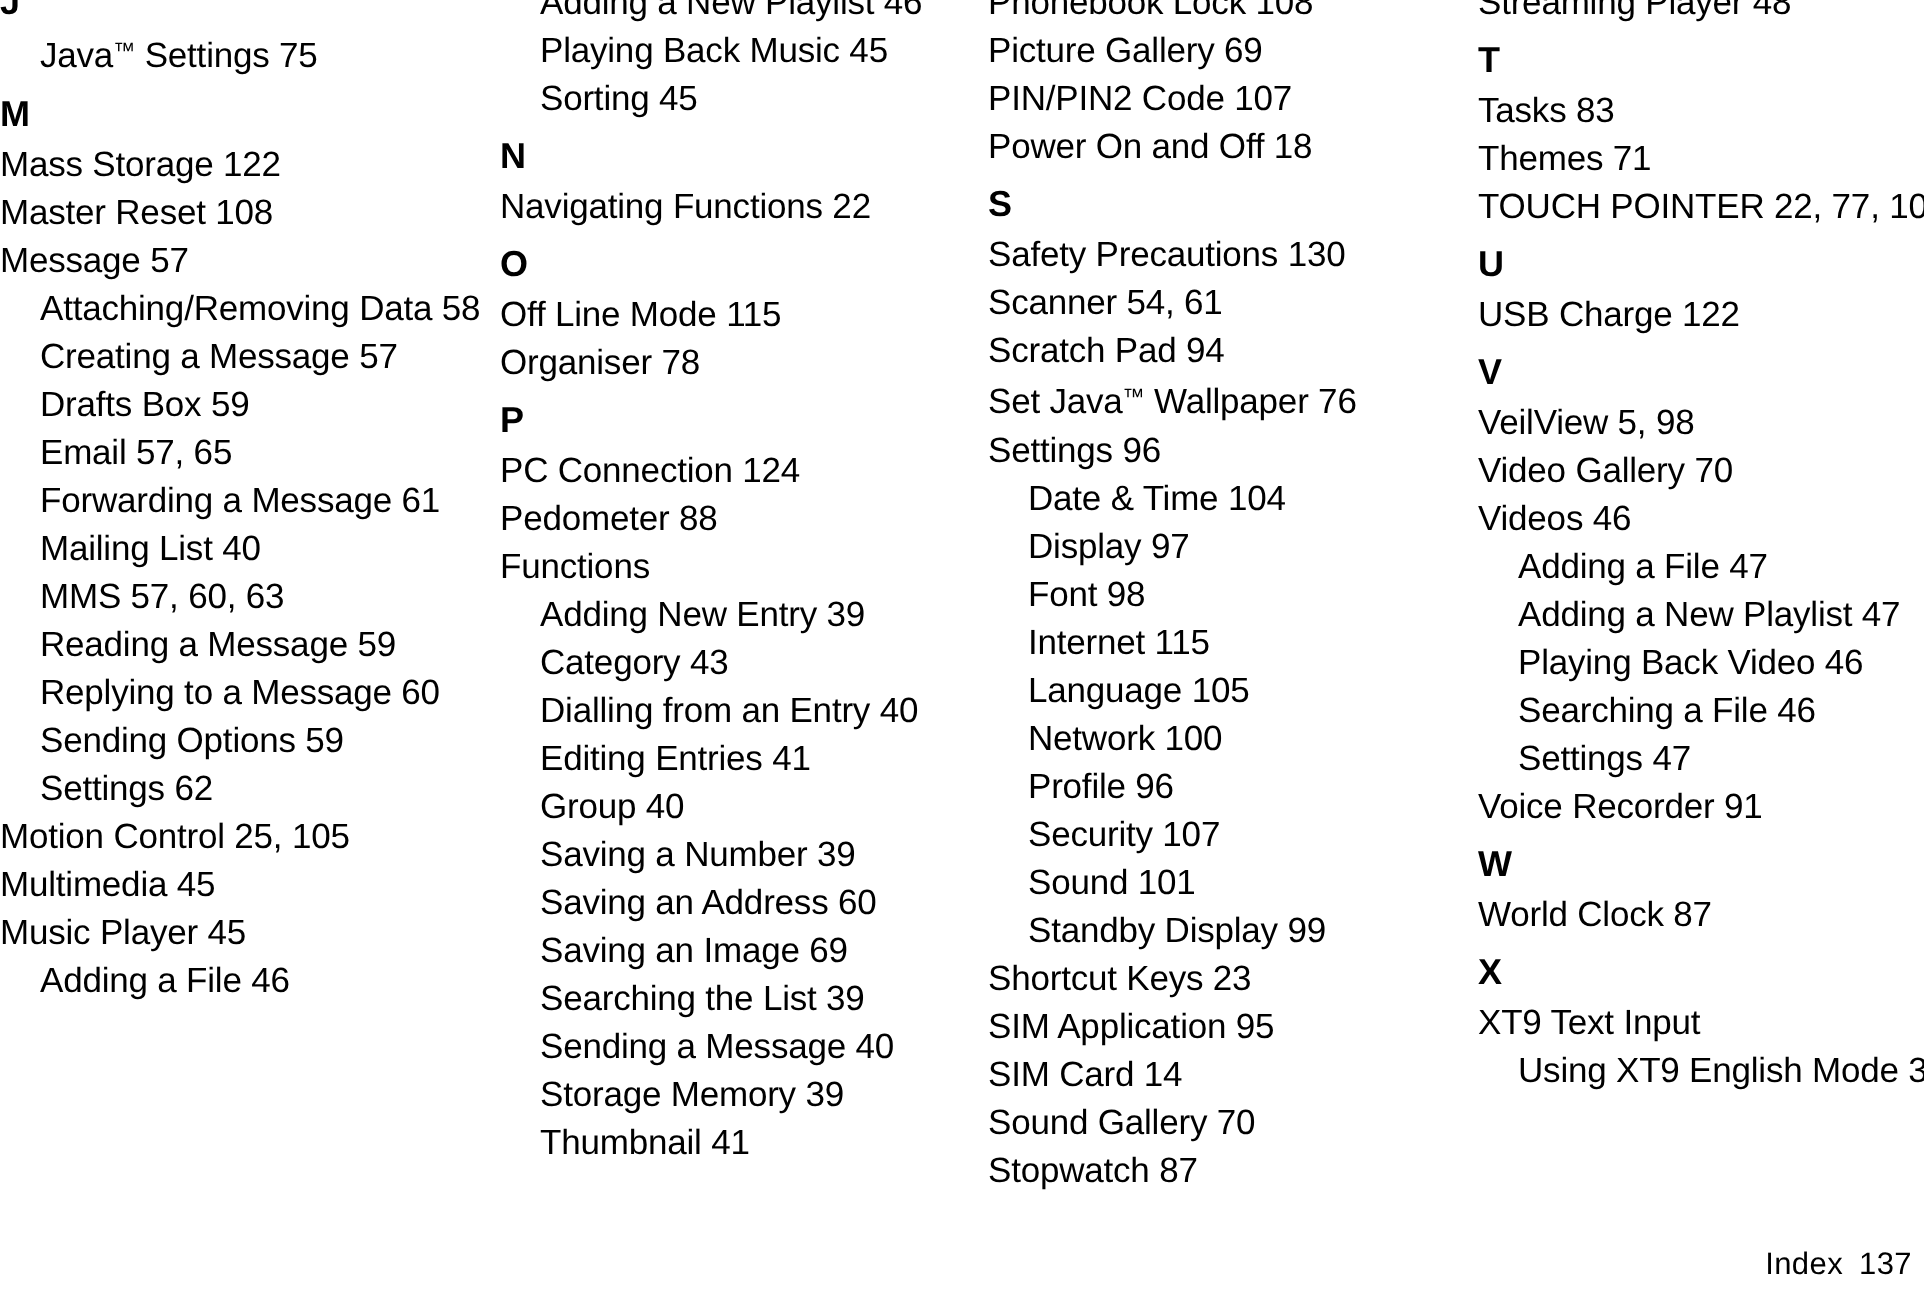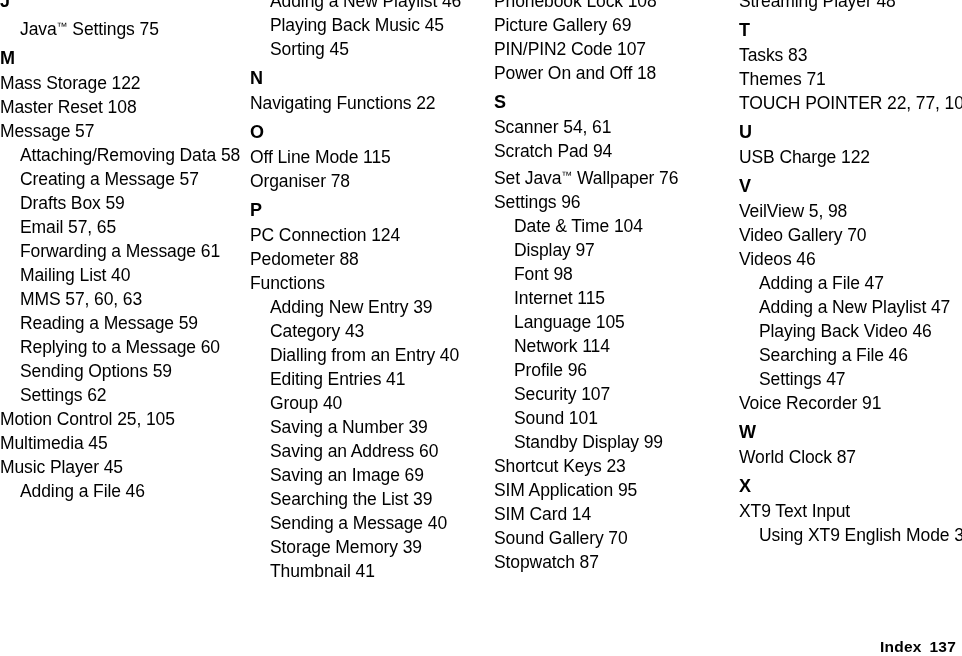--- a/index.html
+++ b/index.html
@@ -66,23 +66,23 @@
     padding-left: 20px;
   }
   .tm {
     font-size: 11px;
     vertical-align: 0.42em;
     letter-spacing: 0;
   }
   .footer {
     position: absolute;
     right: 6px;
-    bottom: 0;
+    bottom: 14px;
     font-size: 15.5px;
-    font-weight: bold;
+    font-weight: normal;
     line-height: 18px;
     letter-spacing: 0.2px;
     white-space: nowrap;
   }
   .footer .page-no {
     padding-left: 8px;
   }
 </style>
 </head>
 <body>
@@ -138,30 +138,31 @@
         <div class="entry sub">Sending a Message 40</div>
         <div class="entry sub">Storage Memory 39</div>
         <div class="entry sub">Thumbnail 41</div>
       </div>
       <div class="column col-3">
         <div class="entry">Phonebook Lock 108</div>
         <div class="entry">Picture Gallery 69</div>
         <div class="entry">PIN/PIN2 Code 107</div>
         <div class="entry">Power On and Off 18</div>
         <div class="letter-heading">S</div>
+        <div class="entry">Safety Precautions 130</div>
         <div class="entry">Scanner 54, 61</div>
         <div class="entry">Scratch Pad 94</div>
         <div class="entry">Set Java<span class="tm">™</span> Wallpaper 76</div>
         <div class="entry">Settings 96</div>
         <div class="entry sub">Date &amp; Time 104</div>
         <div class="entry sub">Display 97</div>
         <div class="entry sub">Font 98</div>
         <div class="entry sub">Internet 115</div>
         <div class="entry sub">Language 105</div>
-        <div class="entry sub">Network 114</div>
+        <div class="entry sub">Network 100</div>
         <div class="entry sub">Profile 96</div>
         <div class="entry sub">Security 107</div>
         <div class="entry sub">Sound 101</div>
         <div class="entry sub">Standby Display 99</div>
         <div class="entry">Shortcut Keys 23</div>
         <div class="entry">SIM Application 95</div>
         <div class="entry">SIM Card 14</div>
         <div class="entry">Sound Gallery 70</div>
         <div class="entry">Stopwatch 87</div>
       </div>

